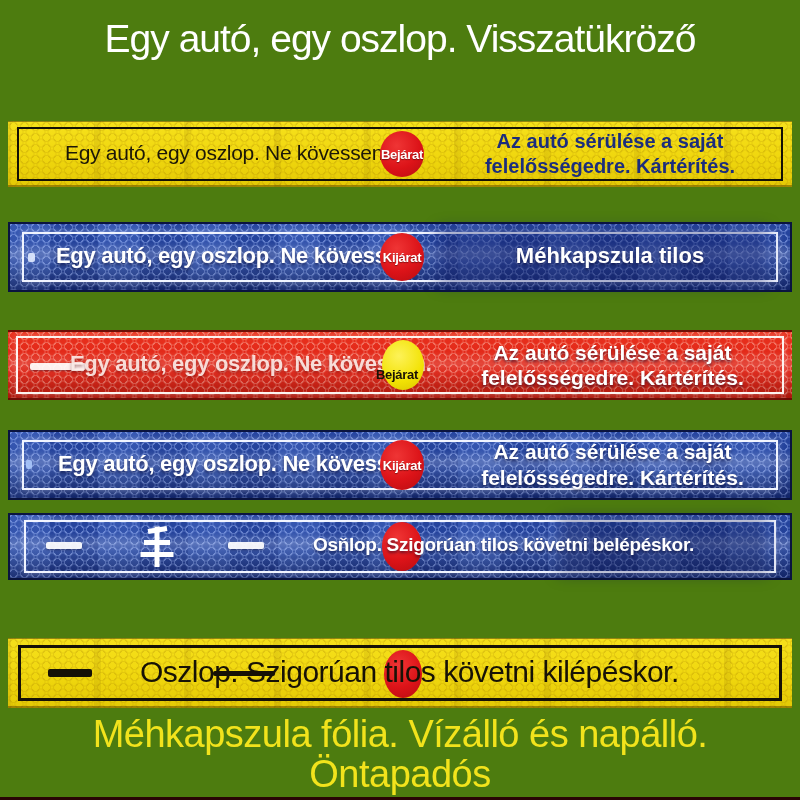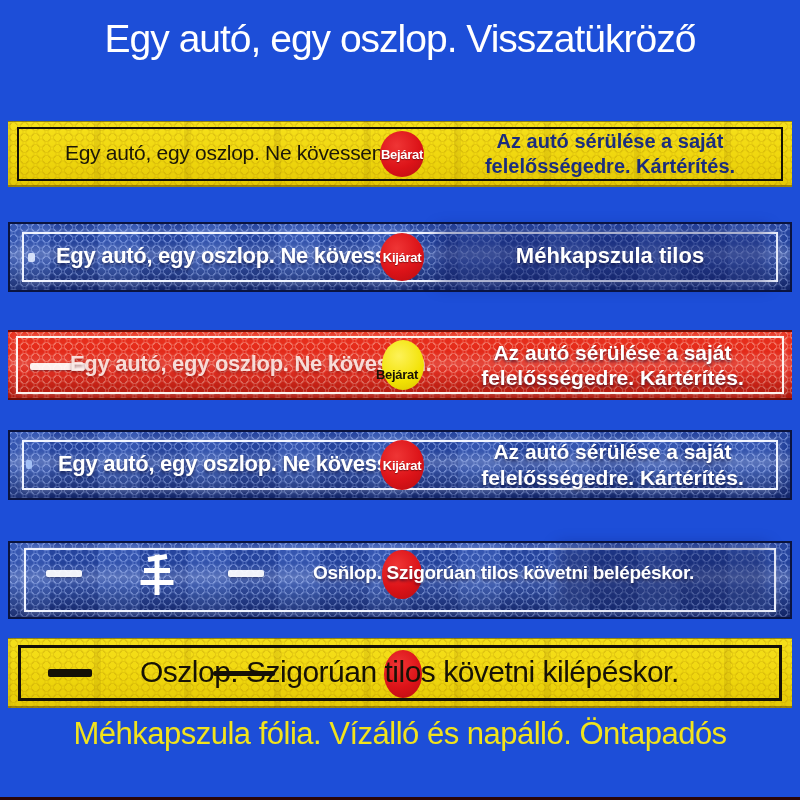--- a/index.html
+++ b/index.html
@@ -1,27 +1,27 @@
 <!DOCTYPE html>
 <html><head>
 <meta charset="utf-8">
 <style>
   html,body { margin:0; padding:0; background:#000; }
   .page {
-    position:relative; width:800px; height:800px; background:#1d4ed8;
+    position:relative; width:800px; height:800px; background:#4d7c0f;
     overflow:hidden; font-family:"Liberation Sans","DejaVu Sans",sans-serif;
   }
   
   .title {
     position:absolute; top:16px; left:0; width:800px; text-align:center;
     color:#ffffff; font-size:39px; line-height:46px; letter-spacing:-1px;
   }
   .footer {
     position:absolute; top:714px; left:0; width:800px; text-align:center;
-    color:#f2e31c; font-size:31px; line-height:40px; letter-spacing:-0.5px;
+    color:#f2e31c; font-size:38px; line-height:40px; letter-spacing:-0.5px;
   }
   .bottom-line { position:absolute; left:0; bottom:0; width:800px; height:3px; background:#2a0505; }
 
   
   .strip { position:absolute; left:8px; width:784px; }
   .inner-border { position:absolute; pointer-events:none; }
 
   .strip.yellow {
     background:
       radial-gradient(circle, rgba(0,0,0,0) 3.2px, rgba(165,125,0,0.25) 3.7px, rgba(0,0,0,0) 4.8px),
@@ -133,21 +133,21 @@
     <div class="l-text white-text" style="left:50px; top:21px; font-size:22px; font-weight:bold; letter-spacing:-0.3px;">Egy autó, egy oszlop. Ne kövessen.</div>
     <div class="badge red-badge" style="left:372px; top:10px; width:44px; height:50px;">
       <span>Kijárat</span>
     </div>
     <div class="r-block white-text" style="left:452px; top:9px; width:305px; font-size:21px; line-height:26px;">
       <div>Az autó sérülése a saját</div>
       <div>felelősségedre. Kártérítés.</div>
     </div>
   </div>
 
-  <div class="strip blue" style="top:541px; height:78px;">
+  <div class="strip blue" style="top:513px; height:67px;">
     <div class="inner-border" style="inset:7px 16px;"></div>
     <div class="shade" style="left:560px; top:14px; width:190px; height:38px; background:rgba(8,14,70,0.35); box-shadow:0 0 14px 10px rgba(8,14,70,0.35);"></div>
     <div class="dash w-dash" style="left:38px; top:29px; width:36px; height:7px;"></div>
     <svg class="car-glyph" style="left:128px; top:10px;" width="42" height="46" viewBox="0 0 36 46">
       <g stroke="#ffffff" stroke-width="5" stroke-linecap="butt" fill="none">
         <path d="M9,8.5 L28,5.5"></path>
         <path d="M5,19.5 L31,19.5"></path>
         <path d="M1.5,31.5 L34.5,31.5"></path>
         <path d="M18,3.5 L18,44"></path>
       </g>

